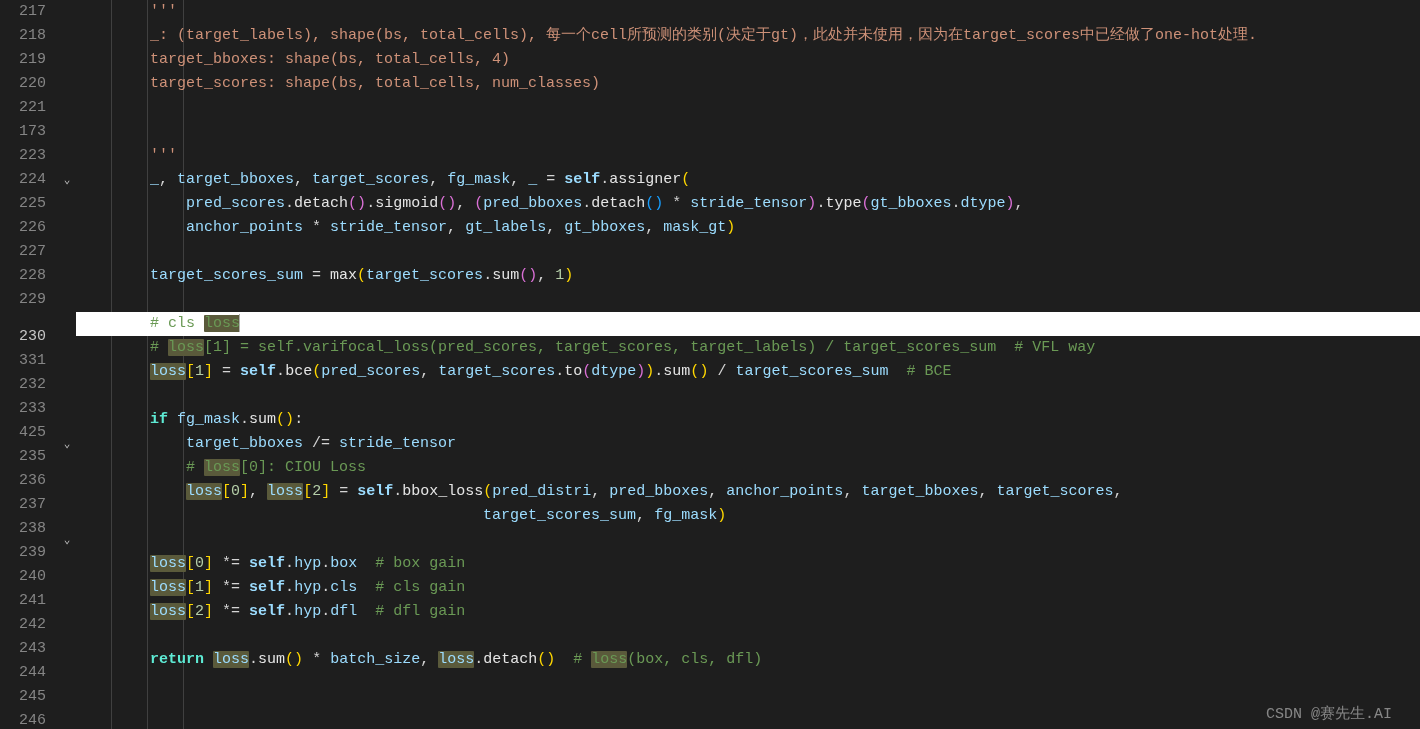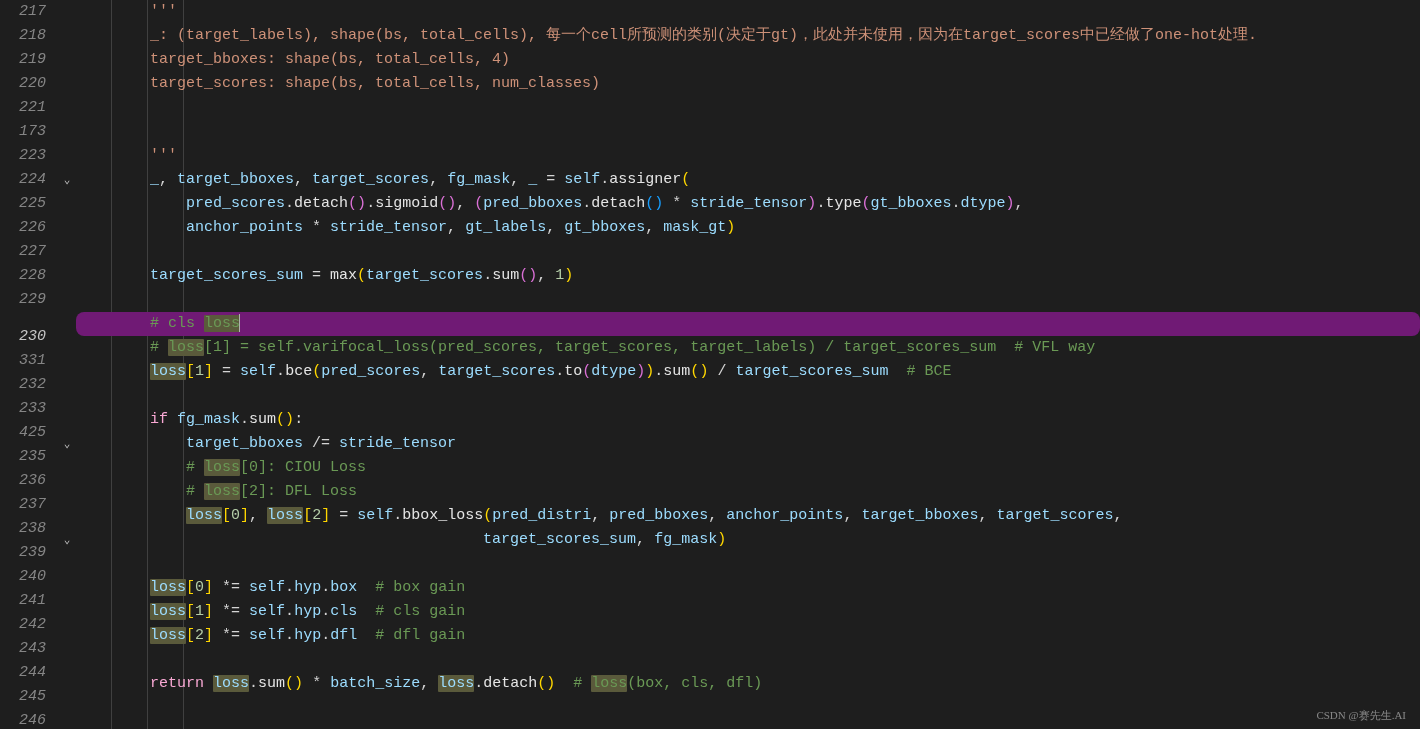--- a/index.html
+++ b/index.html
@@ -16,53 +16,53 @@
   .editor { display:flex; height:100%; }
   .gutter {
     width:58px;
     text-align:right;
     padding-right:4px;
     color:#858585;
     user-select:none;
     background:#1e1e1e;
     flex-shrink:0;
   }
-  .gutter .ln { height:24px; line-height:24px; padding-right:8px; position:relative;font-style:italic;}
+  .gutter .ln { height:24px; line-height:24px; padding-right:8px; position:relative;}
   .gutter .ln.active { color:#c6c6c6;margin-top:13px; }
   .fold-col { width:18px; flex-shrink:0; }
   .fold-col .fc { height:24px; line-height:24px; color:#c5c5c5; font-size:11px; text-align:center;}
   .code { flex:1; position:relative; }
   .code .row { height:24px; line-height:24px; white-space:pre; position:relative; padding-left:2px;}
-  .code .row.active { background:#701a75;border-radius:8px; }
+  .code .row.active { background:#ffffff; }
   .indent-guide { position:absolute; top:0; bottom:0; width:1px; background:#404040; }
   .ig1 { left:35px; }
   .ig2 { left:71px; }
   .ig3 { left:107px; }
   
   .tk-str    { color:#ce9178; }      
   .tk-var    { color:#9cdcfe; }      
-  .tk-self   { color:#9cdcfe; }
-  .tk-kw     { color:#f9a8d4; }      
+  .tk-self   { color:#9cdcfe;font-weight:bold; }
+  .tk-kw     { color:#5eead4;font-weight:bold; }      
   .tk-fn     { color:#e5e5e5; }      
   .tk-num    { color:#b5cea8; }      
   .tk-cmt    { color:#6a9955; }      
   .tk-op     { color:#d4d4d4; }
   .tk-punc   { color:#d4d4d4; }
   .tk-punc-y { color:#ffd700; }      
   .tk-punc-p { color:#da70d6; }      
   .tk-punc-b { color:#179fff; }      
   .hl { background:#5a5a3b; border-radius:1px; }
   .cursor { border-left:1px solid #aeafad; display:inline-block; height:18px; vertical-align:middle; margin-left:-1px;}
   .watermark {
     position:absolute;
-    right:14px;
+    right:28px;
     bottom:6px;
     color:rgba(220,220,220,0.55);
-    font-family:Liberation Serif, serif;
-    font-size:11px;
+    font-family:Liberation Mono, monospace;
+    font-size:15px;
     pointer-events:none;
   }
 </style>
 </head>
 <body>
 
 <div class="editor">
   <div class="gutter">
       <div class="ln">217</div>
       <div class="ln">218</div>
@@ -144,21 +144,20 @@
       <div class="row"><span></span></div>
       <div class="row"><span>        </span><span class="tk-var">target_scores_sum</span><span class="tk-op"> = </span><span class="tk-fn">max</span><span class="tk-punc-y">(</span><span class="tk-var">target_scores</span><span class="tk-punc">.</span><span class="tk-fn">sum</span><span class="tk-punc-p">(</span><span class="tk-punc-p">)</span><span class="tk-punc">, </span><span class="tk-num">1</span><span class="tk-punc-y">)</span></div>
       <div class="row"><span></span></div>
       <div class="row active"><span>        </span><span class="tk-cmt"># cls </span><span class="tk-cmt hl">loss</span><span class="cursor"></span></div>
       <div class="row"><span>        </span><span class="tk-cmt"># </span><span class="tk-cmt hl">loss</span><span class="tk-cmt">[1] = self.varifocal_loss(pred_scores, target_scores, target_labels) / target_scores_sum  # VFL way</span></div>
       <div class="row"><span>        </span><span class="tk-var hl">loss</span><span class="tk-punc-y">[</span><span class="tk-num">1</span><span class="tk-punc-y">]</span><span class="tk-op"> = </span><span class="tk-self">self</span><span class="tk-punc">.</span><span class="tk-fn">bce</span><span class="tk-punc-y">(</span><span class="tk-var">pred_scores</span><span class="tk-punc">, </span><span class="tk-var">target_scores</span><span class="tk-punc">.</span><span class="tk-fn">to</span><span class="tk-punc-p">(</span><span class="tk-var">dtype</span><span class="tk-punc-p">)</span><span class="tk-punc-y">)</span><span class="tk-punc">.</span><span class="tk-fn">sum</span><span class="tk-punc-y">(</span><span class="tk-punc-y">)</span><span class="tk-op"> / </span><span class="tk-var">target_scores_sum</span><span class="tk-op">  </span><span class="tk-cmt"># BCE</span></div>
       <div class="row"><span></span></div>
       <div class="row"><span>        </span><span class="tk-kw">if</span><span class="tk-op"> </span><span class="tk-var">fg_mask</span><span class="tk-punc">.</span><span class="tk-fn">sum</span><span class="tk-punc-y">(</span><span class="tk-punc-y">)</span><span class="tk-punc">:</span></div>
       <div class="row"><span>            </span><span class="tk-var">target_bboxes</span><span class="tk-op"> /= </span><span class="tk-var">stride_tensor</span></div>
       <div class="row"><span>            </span><span class="tk-cmt"># </span><span class="tk-cmt hl">loss</span><span class="tk-cmt">[0]: CIOU Loss</span></div>
-      <div class="row"><span>            </span><span class="tk-cmt"># </span><span class="tk-cmt hl">loss</span><span class="tk-cmt">[2]: DFL Loss</span></div>
       <div class="row"><span>            </span><span class="tk-var hl">loss</span><span class="tk-punc-y">[</span><span class="tk-num">0</span><span class="tk-punc-y">]</span><span class="tk-punc">, </span><span class="tk-var hl">loss</span><span class="tk-punc-y">[</span><span class="tk-num">2</span><span class="tk-punc-y">]</span><span class="tk-op"> = </span><span class="tk-self">self</span><span class="tk-punc">.</span><span class="tk-fn">bbox_loss</span><span class="tk-punc-y">(</span><span class="tk-var">pred_distri</span><span class="tk-punc">, </span><span class="tk-var">pred_bboxes</span><span class="tk-punc">, </span><span class="tk-var">anchor_points</span><span class="tk-punc">, </span><span class="tk-var">target_bboxes</span><span class="tk-punc">, </span><span class="tk-var">target_scores</span><span class="tk-punc">,</span></div>
       <div class="row"><span>                                             </span><span class="tk-var">target_scores_sum</span><span class="tk-punc">, </span><span class="tk-var">fg_mask</span><span class="tk-punc-y">)</span></div>
       <div class="row"><span></span></div>
       <div class="row"><span>        </span><span class="tk-var hl">loss</span><span class="tk-punc-y">[</span><span class="tk-num">0</span><span class="tk-punc-y">]</span><span class="tk-op"> *= </span><span class="tk-self">self</span><span class="tk-punc">.</span><span class="tk-var">hyp</span><span class="tk-punc">.</span><span class="tk-var">box</span><span class="tk-op">  </span><span class="tk-cmt"># box gain</span></div>
       <div class="row"><span>        </span><span class="tk-var hl">loss</span><span class="tk-punc-y">[</span><span class="tk-num">1</span><span class="tk-punc-y">]</span><span class="tk-op"> *= </span><span class="tk-self">self</span><span class="tk-punc">.</span><span class="tk-var">hyp</span><span class="tk-punc">.</span><span class="tk-var">cls</span><span class="tk-op">  </span><span class="tk-cmt"># cls gain</span></div>
       <div class="row"><span>        </span><span class="tk-var hl">loss</span><span class="tk-punc-y">[</span><span class="tk-num">2</span><span class="tk-punc-y">]</span><span class="tk-op"> *= </span><span class="tk-self">self</span><span class="tk-punc">.</span><span class="tk-var">hyp</span><span class="tk-punc">.</span><span class="tk-var">dfl</span><span class="tk-op">  </span><span class="tk-cmt"># dfl gain</span></div>
       <div class="row"><span></span></div>
       <div class="row"><span>        </span><span class="tk-kw">return</span><span class="tk-op"> </span><span class="tk-var hl">loss</span><span class="tk-punc">.</span><span class="tk-fn">sum</span><span class="tk-punc-y">(</span><span class="tk-punc-y">)</span><span class="tk-op"> * </span><span class="tk-var">batch_size</span><span class="tk-punc">, </span><span class="tk-var hl">loss</span><span class="tk-punc">.</span><span class="tk-fn">detach</span><span class="tk-punc-y">(</span><span class="tk-punc-y">)</span><span class="tk-op">  </span><span class="tk-cmt"># </span><span class="tk-cmt hl">loss</span><span class="tk-cmt">(box, cls, dfl)</span></div>
     </div>
 </div>

